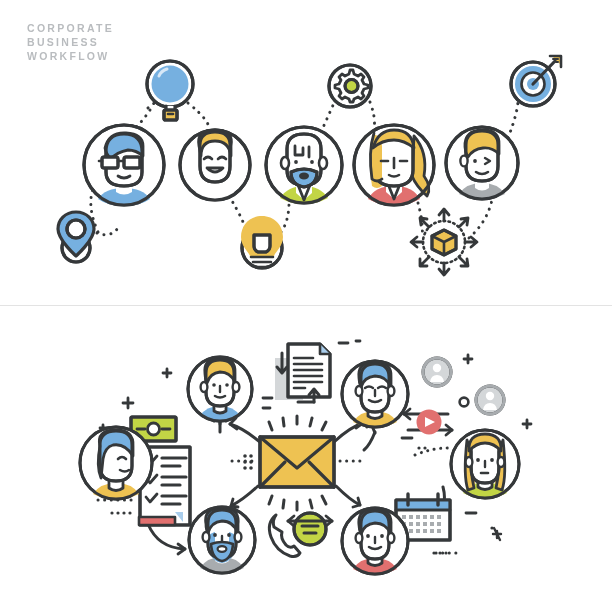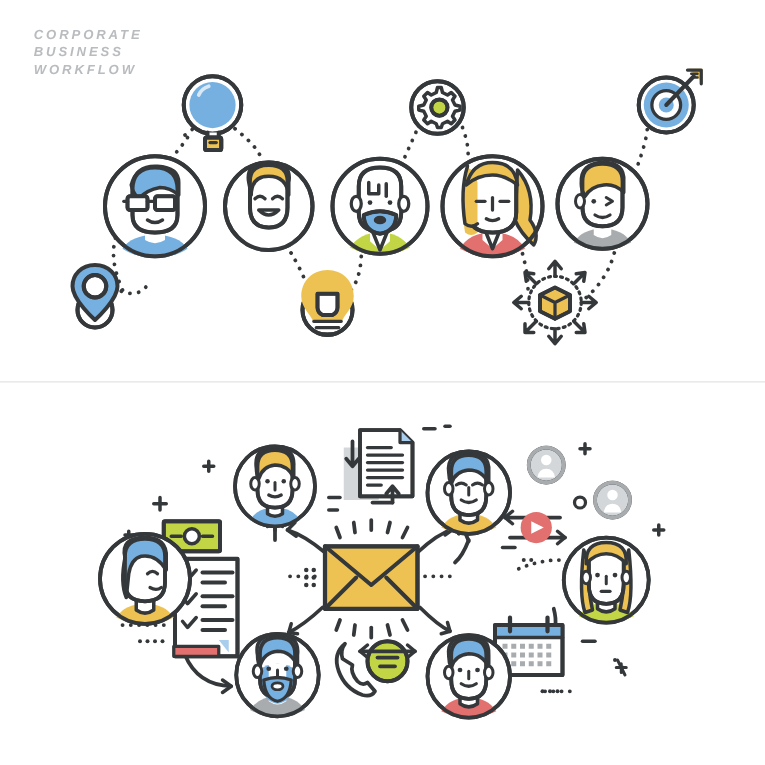--- a/index.html
+++ b/index.html
@@ -20,21 +20,21 @@
   .heading {
     position:absolute;
     font-size:10.5px;
     font-weight:bold;
     letter-spacing:2.3px;
     line-height:14px;
     color:#b9bcbf;
     white-space:pre-line;
     text-transform:uppercase;
   }
-  #heading-workflow { left:27px; top:21px;font-style:italic; }
+  #heading-workflow { left:27px; top:21px; }
   svg { display:block; position:absolute; left:0; top:0; overflow:visible; }
 </style>
 </head>
 <body>
 
 <div class="panel" id="panel-workflow">
 
   <div class="heading" id="heading-workflow">Corporate
 Business
 Workflow</div>

